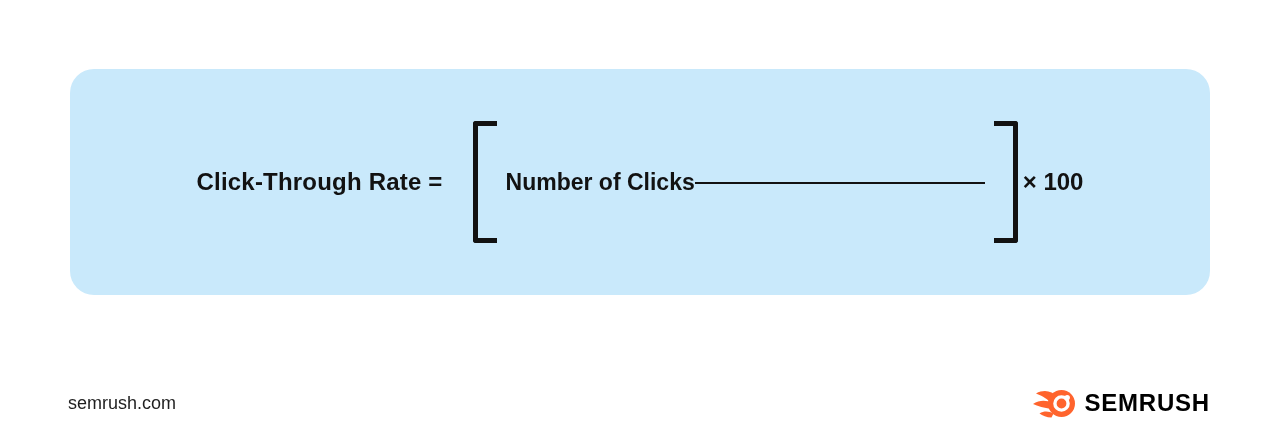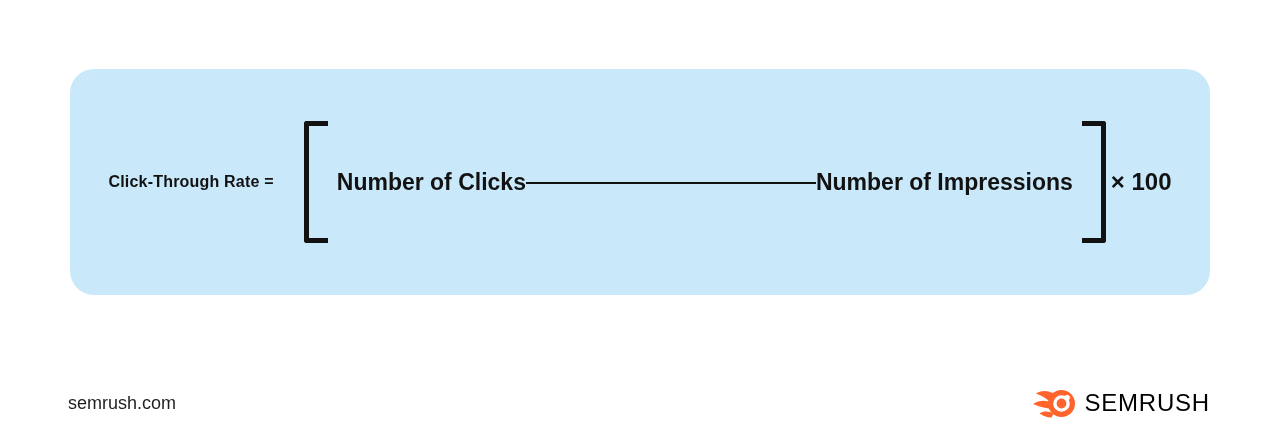--- a/index.html
+++ b/index.html
@@ -25,21 +25,21 @@
     display: flex;
     align-items: center;
     justify-content: center;
   }
   .formula {
     display: flex;
     align-items: center;
     color: #121212;
   }
   .lhs {
-    font-size: 16px;
+    font-size: 24px;
     font-weight: 700;
     letter-spacing: 0.2px;
     margin-right: 30px;
     white-space: nowrap;
   }
   .bracket {
     width: 24px;
     height: 122px;
     box-sizing: border-box;
     border: 5px solid #121212;
@@ -94,37 +94,36 @@
   .logo {
     display: flex;
     align-items: center;
     gap: 8px;
   }
   .logo-icon {
     display: block;
   }
   .wordmark {
     font-size: 24px;
-    font-weight: 400;
+    font-weight: 700;
     letter-spacing: 0.8px;
     color: #000000;
     line-height: 1;
   }
 </style>
 </head>
 <body>
 
 <div class="panel">
   <div class="formula">
     <span class="lhs">Click-Through Rate =</span>
     <span class="bracket left"></span>
     <span class="fraction">
       <span class="frac-text">Number of Clicks</span>
       <span class="frac-line"></span>
-      <span class="frac-text">Number of Impressions</span>
     </span>
     <span class="bracket right"></span>
     <span class="mult">× 100</span>
   </div>
 </div>
 
 <div class="footer">
   <span class="site">semrush.com</span>
   <span class="logo">
     <svg class="logo-icon" width="43" height="31" viewBox="0 0 43 31" xmlns="http://www.w3.org/2000/svg" aria-hidden="true">

